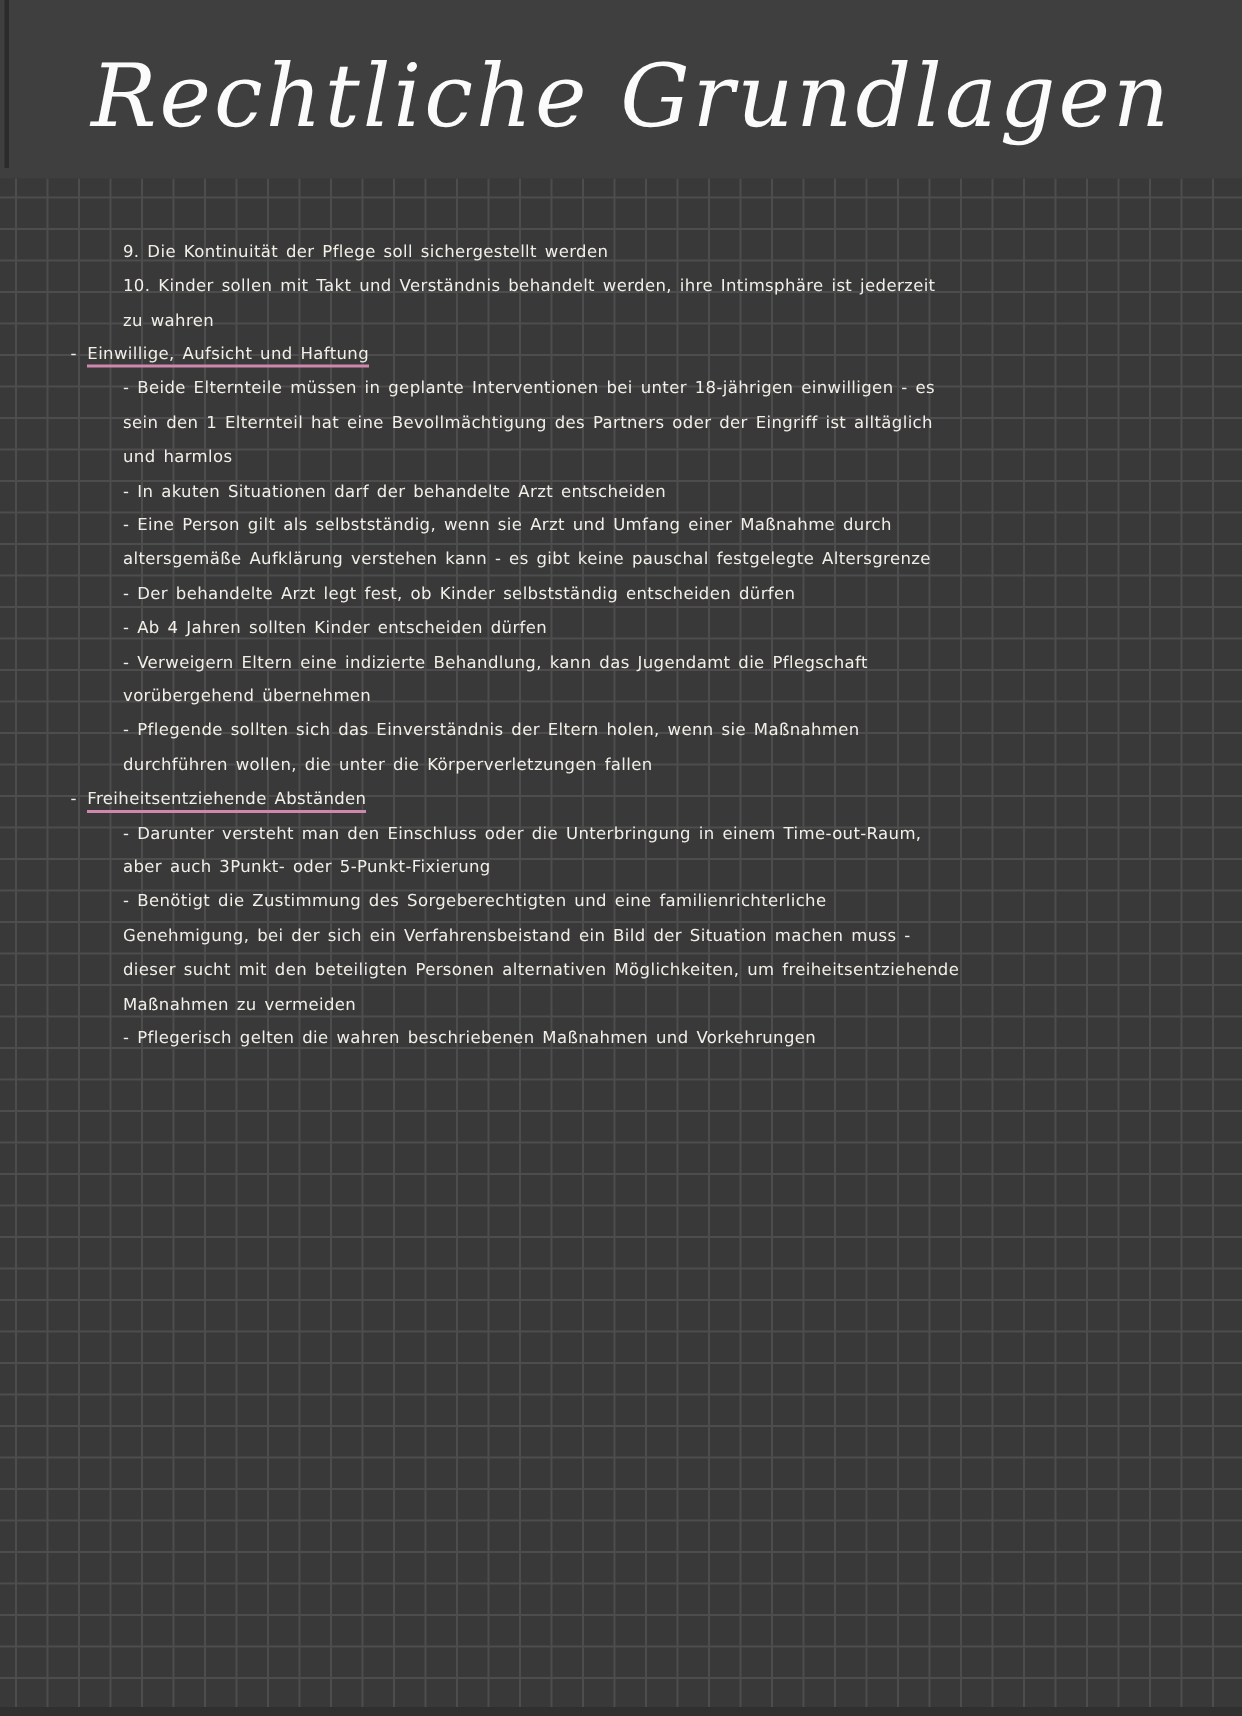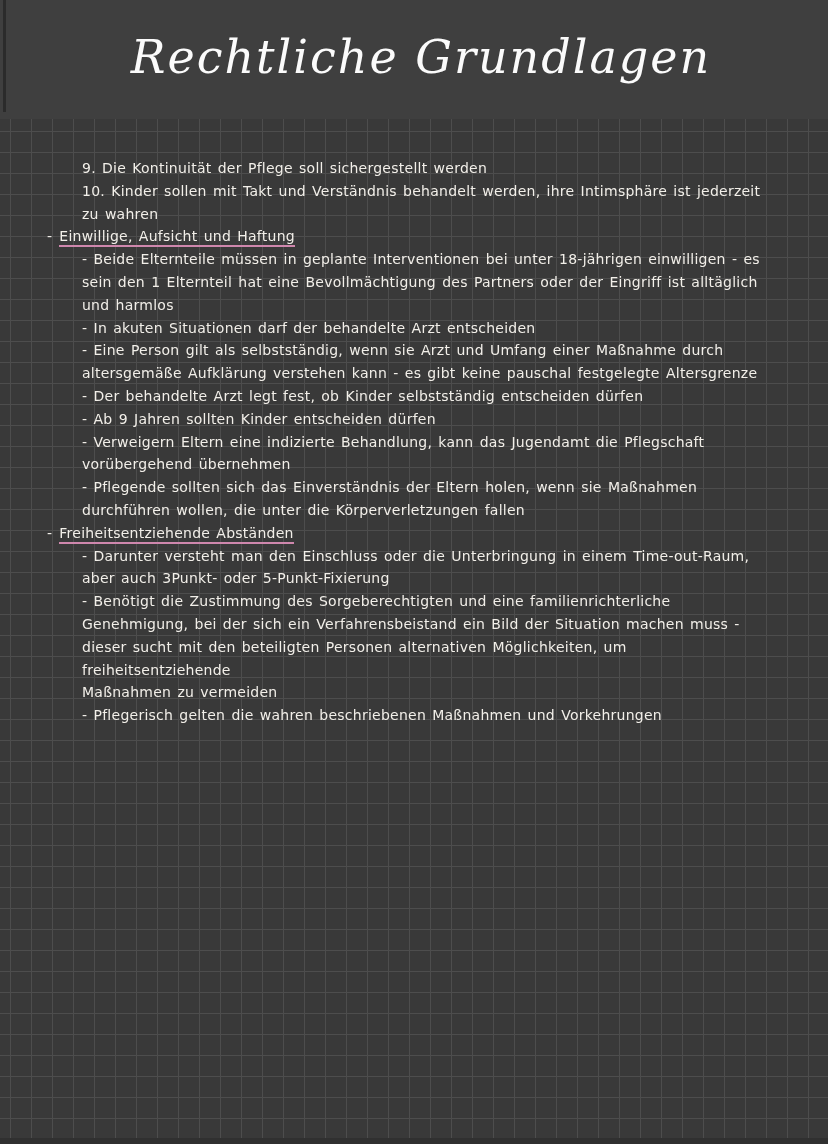--- a/index.html
+++ b/index.html
@@ -34,21 +34,21 @@
     position: absolute;
     top: 30px;
     left: 0;
     width: 100%;
     text-align: center;
     padding-left: 14px;
     box-sizing: border-box;
     font-family: "DejaVu Serif", "Liberation Serif", serif;
     font-style: italic;
     font-weight: normal;
-    font-size: 46px;
+    font-size: 58px;
     letter-spacing: 2px;
     color: #fbfbfb;
   }
   .grid-area {
     position: absolute;
     top: 119px; left: 0; right: 0; bottom: 0;
     background-color: var(--page-bg, #393939);
     background-image:
       linear-gradient(to right, var(--grid-line, #4d4d4d) 1px, transparent 1px),
       linear-gradient(to bottom, var(--grid-line, #4d4d4d) 1px, transparent 1px);
@@ -60,21 +60,21 @@
     left: 0; bottom: 0;
     width: 100%; height: 6px;
     background: #303030;
     z-index: 3;
   }
   .notes {
     position: absolute;
     top: 0; left: 0; right: 0;
     padding-top: 38px;
     color: var(--ink, #f2efe9);
-    font-size: 14px;
+    font-size: 11px;
     line-height: 22.8px;
     letter-spacing: 0.25px;
     word-spacing: 1.5px;
   }
   .note-item { margin: 0 56px 0 0; }
   .note-item.lvl1 { margin-left: 47px; }
   .note-item.lvl2 { margin-left: 82px; }
   .note-text { white-space: pre-line; }
   .marker { display: inline; }
   .marker:not(:empty) { margin-right: 7px; }
@@ -104,21 +104,21 @@
 sein den 1 Elternteil hat eine Bevollmächtigung des Partners oder der Eingriff ist alltäglich
 und harmlos</span></div>
 
   <div class="note-item lvl2"><span class="marker"></span><span class="note-text">- In akuten Situationen darf der behandelte Arzt entscheiden</span></div>
 
   <div class="note-item lvl2"><span class="marker"></span><span class="note-text">- Eine Person gilt als selbstständig, wenn sie Arzt und Umfang einer Maßnahme durch
 altersgemäße Aufklärung verstehen kann - es gibt keine pauschal festgelegte Altersgrenze</span></div>
 
   <div class="note-item lvl2"><span class="marker"></span><span class="note-text">- Der behandelte Arzt legt fest, ob Kinder selbstständig entscheiden dürfen</span></div>
 
-  <div class="note-item lvl2"><span class="marker"></span><span class="note-text">- Ab 9 Jahren sollten Kinder entscheiden dürfen</span></div>
+  <div class="note-item lvl2"><span class="marker"></span><span class="note-text">- Ab 4 Jahren sollten Kinder entscheiden dürfen</span></div>
 
   <div class="note-item lvl2"><span class="marker"></span><span class="note-text">- Verweigern Eltern eine indizierte Behandlung, kann das Jugendamt die Pflegschaft
 vorübergehend übernehmen</span></div>
 
 
   <div class="note-item lvl2"><span class="marker"></span><span class="note-text">- Pflegende sollten sich das Einverständnis der Eltern holen, wenn sie Maßnahmen
 durchführen wollen, die unter die Körperverletzungen fallen</span></div>
 
   <div class="note-item lvl1"><span class="marker">-</span><span class="note-text underlined">Freiheitsentziehende Abständen</span></div>
 

